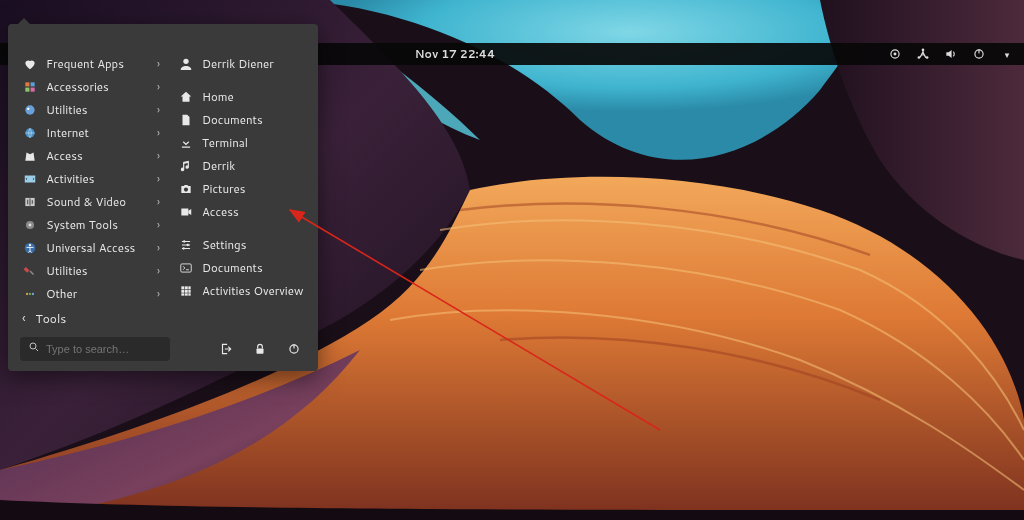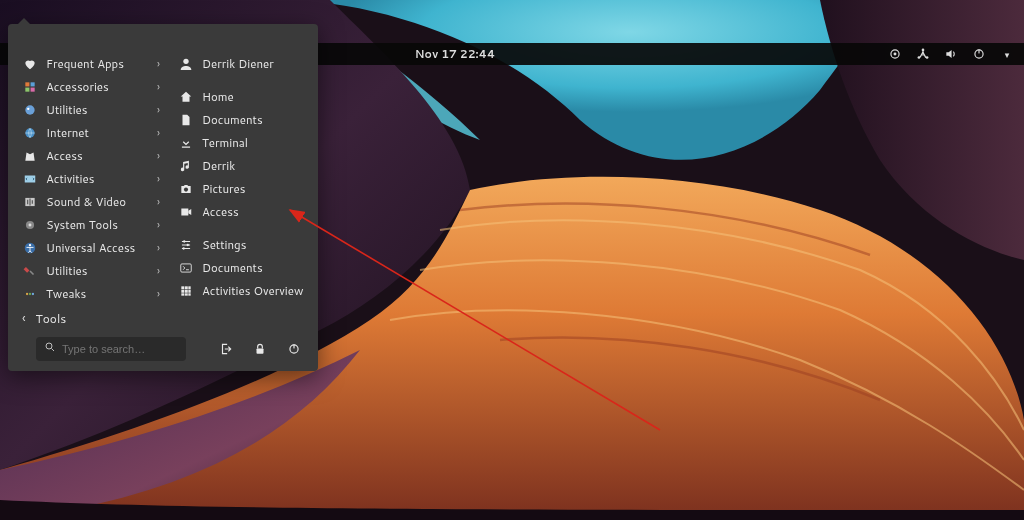--- a/index.html
+++ b/index.html
@@ -53,21 +53,21 @@
   .menu-item .mi-label { flex: 1 1 auto; white-space: nowrap; }
   .menu-item .chev { flex: 0 0 auto; color: #bdbdbd; font-size: 11px; }
   .menu-col.places .section-gap { height: 10px; }
 
   .menu-bottom {
     position: absolute; left: 0; right: 0; bottom: 0;
     padding: 8px 10px 10px 12px;
   }
   .back-row { display: flex; align-items: center; gap: 10px; font-size: 12px; color: #e6e6e6; padding: 4px 0 10px 2px; cursor: pointer; }
   .back-row .chev-left { font-size: 13px; color: #ddd; }
-  .search-row { display: flex; align-items: center; justify-content: space-between; margin-left: 16px; }
+  .search-row { display: flex; align-items: center; justify-content: space-between; }
   .search-box {
     flex: 0 0 150px; display: flex; align-items: center; gap: 6px;
     background: #2a2a2a; border-radius: 4px; padding: 4px 8px; color: #bfbfbf;
     font-size: 11px;
   }
   .search-box input {
     background: transparent; border: none; outline: none; color: #ddd;
     font-size: 11px; width: 100%;
   }
   .session-icons { display: flex; align-items: center; gap: 18px; color: #ddd; padding-right: 6px; }
@@ -286,21 +286,21 @@
       <span class="chev">›</span>
     </div>
     <div class="menu-item">
       <span class="mi-icon">
           <svg viewBox="0 0 24 24" width="14" height="14">
             <circle cx="7" cy="12" r="2" fill="#d8a547"></circle>
             <circle cx="12" cy="12" r="2" fill="#6aa84f"></circle>
             <circle cx="17" cy="12" r="2" fill="#6fa8dc"></circle>
           </svg>
         </span>
-      <span class="mi-label">Tweaks</span>
+      <span class="mi-label">Other</span>
       <span class="chev">›</span>
     </div>
   </div>
 
   <div class="menu-col places">
     <div class="menu-item">
       <span class="mi-icon">
           <svg viewBox="0 0 24 24" width="16" height="16">
             <circle cx="12" cy="8" r="4" fill="#e8e8e8"></circle>
             <path d="M4 21c0-4 4-6 8-6s8 2 8 6" fill="#e8e8e8"></path>

